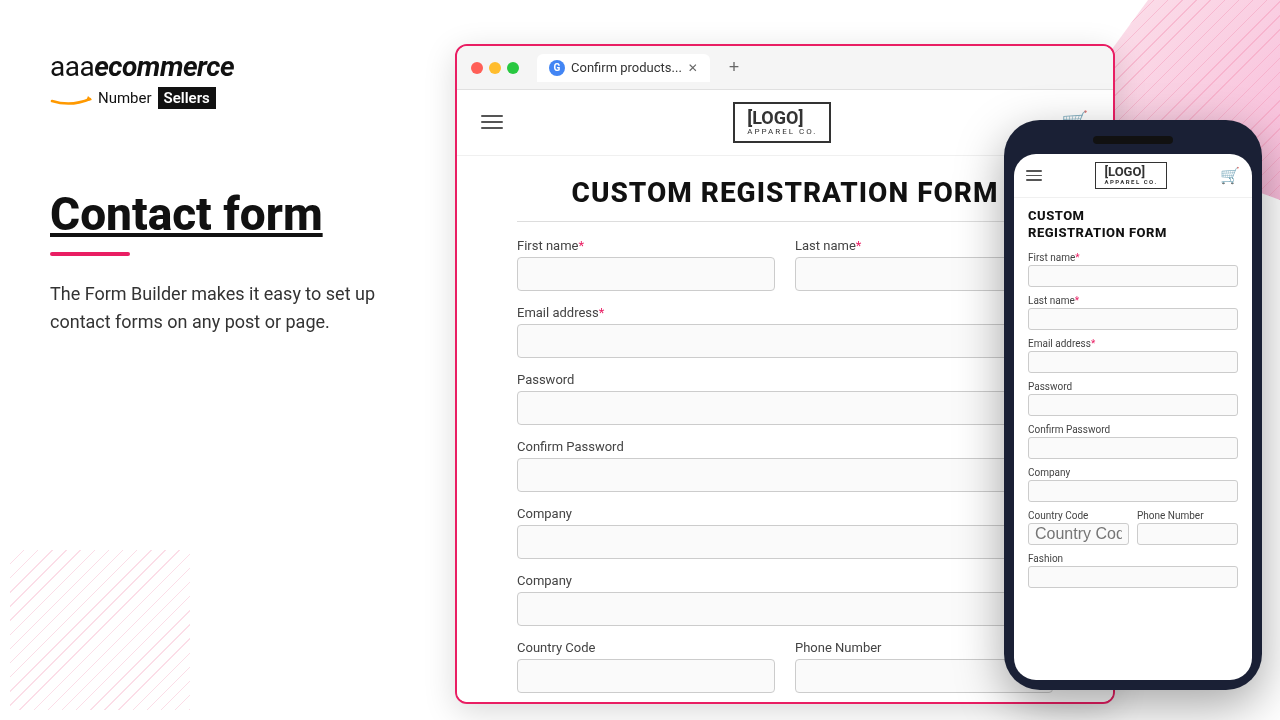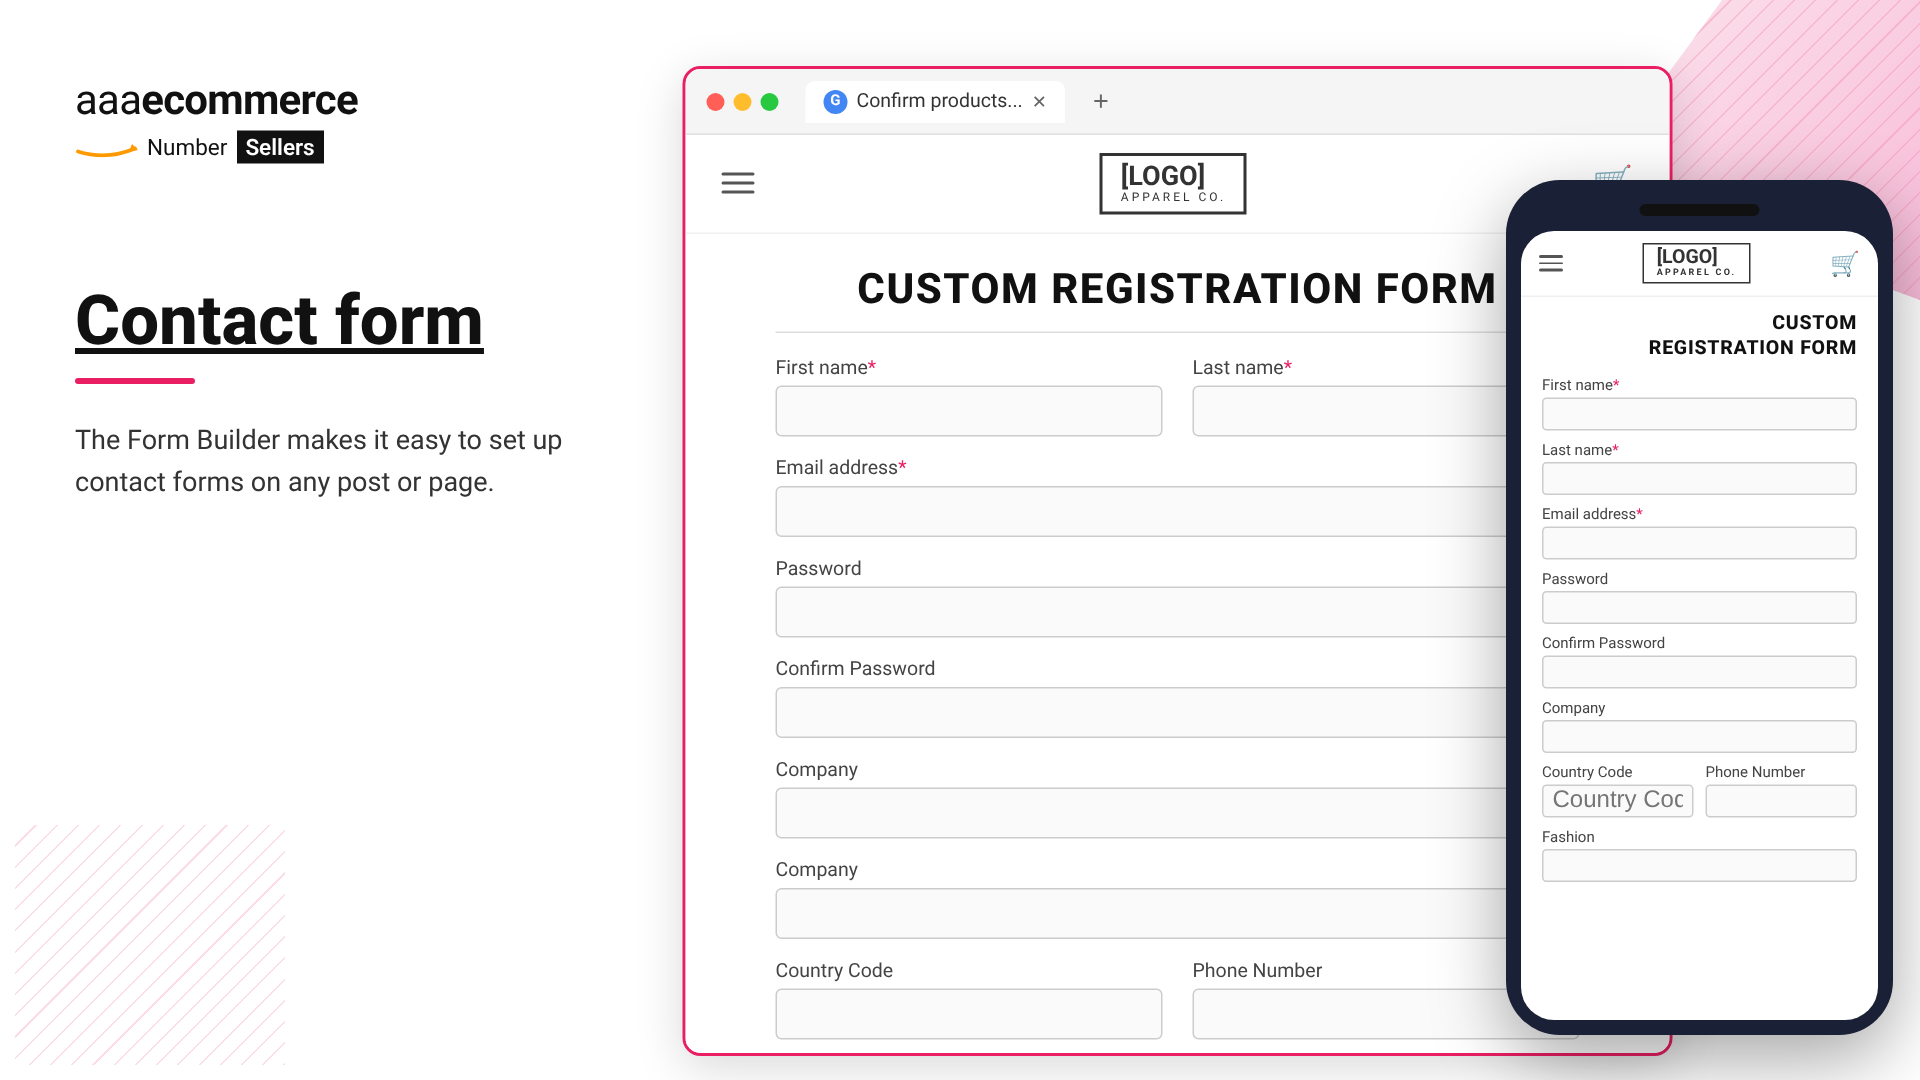--- a/index.html
+++ b/index.html
@@ -59,20 +59,21 @@
       z-index: 2;
     }
     .brand-name {
       font-size: 28px;
       font-weight: 400;
       color: #111;
       letter-spacing: -0.5px;
     }
     .brand-name strong {
       font-weight: 700;
+      font-style: italic;
     }
     .brand-tagline {
       display: flex;
       align-items: center;
       gap: 6px;
       margin-top: 4px;
     }
     .brand-happy {
       font-size: 15px;
       color: #111;
@@ -304,21 +305,21 @@
     }
     .phone-cart {
       font-size: 16px; color: #333;
     }
     .phone-form-content {
       padding: 10px 14px;
       overflow: hidden;
       flex: 1;
     }
     .phone-form-title {
-      text-align: right;
+      text-align: left;
       font-size: 13px;
       font-weight: 800;
       color: #111;
       letter-spacing: 0.5px;
       text-transform: uppercase;
       margin-bottom: 10px;
       line-height: 1.3;
     }
     .phone-form-group {
       margin-bottom: 8px;

